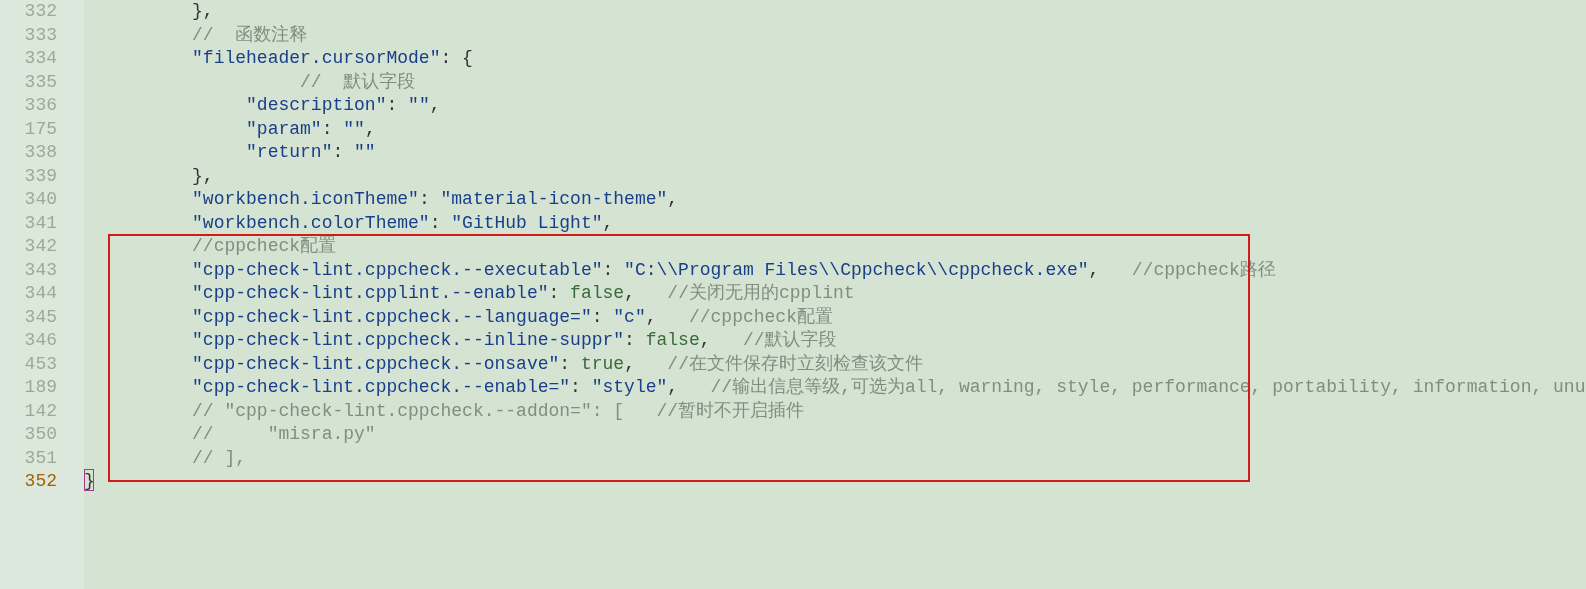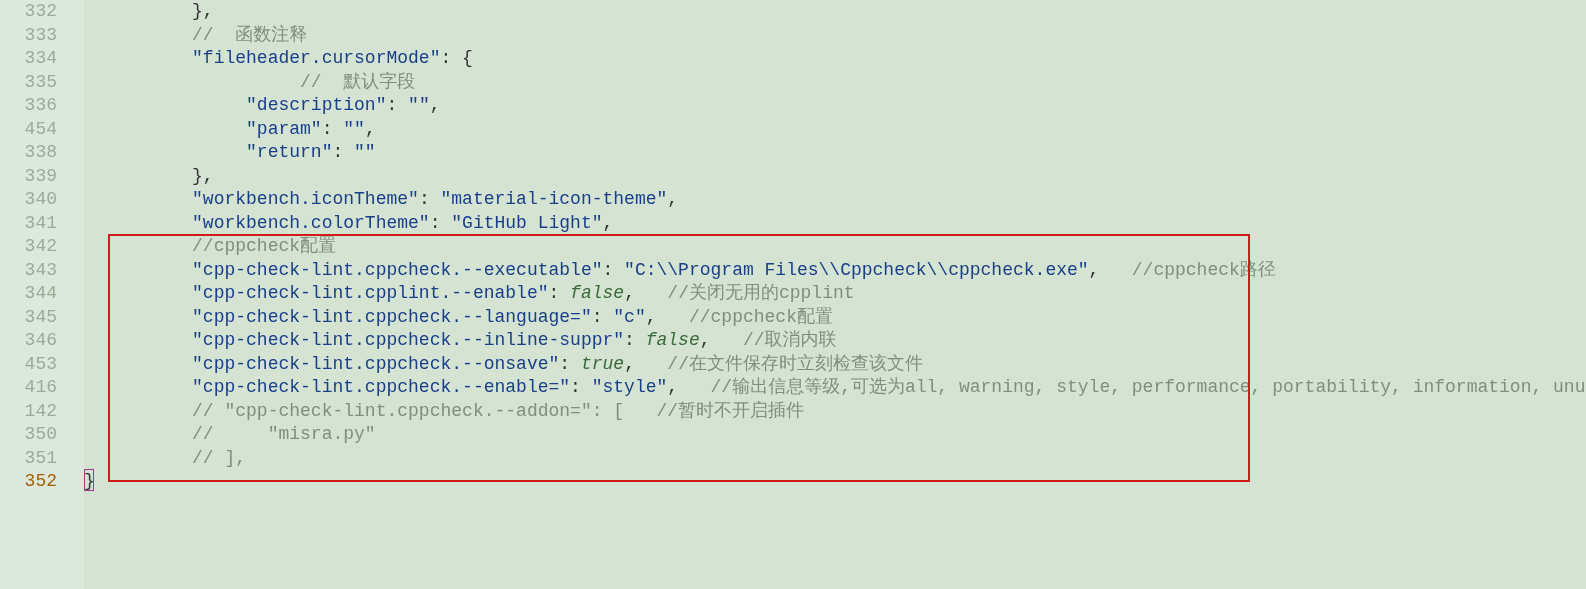--- a/index.html
+++ b/index.html
@@ -61,48 +61,48 @@
     position: absolute;
     left: 0px;
     top: 469px;
     width: 10px;
     height: 22px;
     border: 1px solid #a43a8a;
     pointer-events: none;
   }
   .s-key { color: #1a3f8a; }
   .s-str { color: #1a3f8a; }
-  .s-bool { color: #3a6a3a; font-style: italic; }
+  .s-bool { color: #3a6a3a; }
   .s-punc { color: #333; }
   .s-comment { color: #7f8f7f; }
   .s-brace { color: #333; }
   .indent { display: inline-block; }
 </style>
 </head>
 <body>
 
 <div class="editor">
   <div class="gutter" id="gutter">
       <div class="ln">332</div>
       <div class="ln">333</div>
       <div class="ln">334</div>
       <div class="ln">335</div>
       <div class="ln">336</div>
-      <div class="ln">454</div>
+      <div class="ln">175</div>
       <div class="ln">338</div>
       <div class="ln">339</div>
       <div class="ln">340</div>
       <div class="ln">341</div>
       <div class="ln">342</div>
       <div class="ln">343</div>
       <div class="ln">344</div>
       <div class="ln">345</div>
       <div class="ln">346</div>
       <div class="ln">453</div>
-      <div class="ln">416</div>
+      <div class="ln">189</div>
       <div class="ln">142</div>
       <div class="ln">350</div>
       <div class="ln">351</div>
       <div class="ln current">352</div>
     </div>
   <div class="fold-col"></div>
   <div class="code" id="code">
     <div class="highlight-box"></div>
     <div class="end-brace-hl"></div>
   <div class="line"><span class="indent">          </span><span class="s-brace">},</span></div>
@@ -112,21 +112,21 @@
       <div class="line"><span class="indent">               </span><span class="s-key">"description"</span><span class="s-punc">: </span><span class="s-str">""</span><span class="s-punc">,</span></div>
       <div class="line"><span class="indent">               </span><span class="s-key">"param"</span><span class="s-punc">: </span><span class="s-str">""</span><span class="s-punc">,</span></div>
       <div class="line"><span class="indent">               </span><span class="s-key">"return"</span><span class="s-punc">: </span><span class="s-str">""</span></div>
       <div class="line"><span class="indent">          </span><span class="s-brace">},</span></div>
       <div class="line"><span class="indent">          </span><span class="s-key">"workbench.iconTheme"</span><span class="s-punc">: </span><span class="s-str">"material-icon-theme"</span><span class="s-punc">,</span></div>
       <div class="line"><span class="indent">          </span><span class="s-key">"workbench.colorTheme"</span><span class="s-punc">: </span><span class="s-str">"GitHub Light"</span><span class="s-punc">,</span></div>
       <div class="line"><span class="indent">          </span><span class="s-comment">//cppcheck配置</span></div>
       <div class="line"><span class="indent">          </span><span class="s-key">"cpp-check-lint.cppcheck.--executable"</span><span class="s-punc">: </span><span class="s-str">"C:\\Program Files\\Cppcheck\\cppcheck.exe"</span><span class="s-punc">,   </span><span class="s-comment">//cppcheck路径</span></div>
       <div class="line"><span class="indent">          </span><span class="s-key">"cpp-check-lint.cpplint.--enable"</span><span class="s-punc">: </span><span class="s-bool">false</span><span class="s-punc">,   </span><span class="s-comment">//关闭无用的cpplint</span></div>
       <div class="line"><span class="indent">          </span><span class="s-key">"cpp-check-lint.cppcheck.--language="</span><span class="s-punc">: </span><span class="s-str">"c"</span><span class="s-punc">,   </span><span class="s-comment">//cppcheck配置</span></div>
-      <div class="line"><span class="indent">          </span><span class="s-key">"cpp-check-lint.cppcheck.--inline-suppr"</span><span class="s-punc">: </span><span class="s-bool">false</span><span class="s-punc">,   </span><span class="s-comment">//取消内联</span></div>
+      <div class="line"><span class="indent">          </span><span class="s-key">"cpp-check-lint.cppcheck.--inline-suppr"</span><span class="s-punc">: </span><span class="s-bool">false</span><span class="s-punc">,   </span><span class="s-comment">//默认字段</span></div>
       <div class="line"><span class="indent">          </span><span class="s-key">"cpp-check-lint.cppcheck.--onsave"</span><span class="s-punc">: </span><span class="s-bool">true</span><span class="s-punc">,   </span><span class="s-comment">//在文件保存时立刻检查该文件</span></div>
       <div class="line"><span class="indent">          </span><span class="s-key">"cpp-check-lint.cppcheck.--enable="</span><span class="s-punc">: </span><span class="s-str">"style"</span><span class="s-punc">,   </span><span class="s-comment">//输出信息等级,可选为all, warning, style, performance, portability, information, unusedFunctio</span></div>
       <div class="line"><span class="indent">          </span><span class="s-comment">// "cpp-check-lint.cppcheck.--addon=": [   //暂时不开启插件</span></div>
       <div class="line"><span class="indent">          </span><span class="s-comment">//     "misra.py"</span></div>
       <div class="line"><span class="indent">          </span><span class="s-comment">// ],</span></div>
       <div class="line"><span class="indent"></span><span class="s-brace">}</span></div>
     </div>
 </div>
 
 </body></html>

